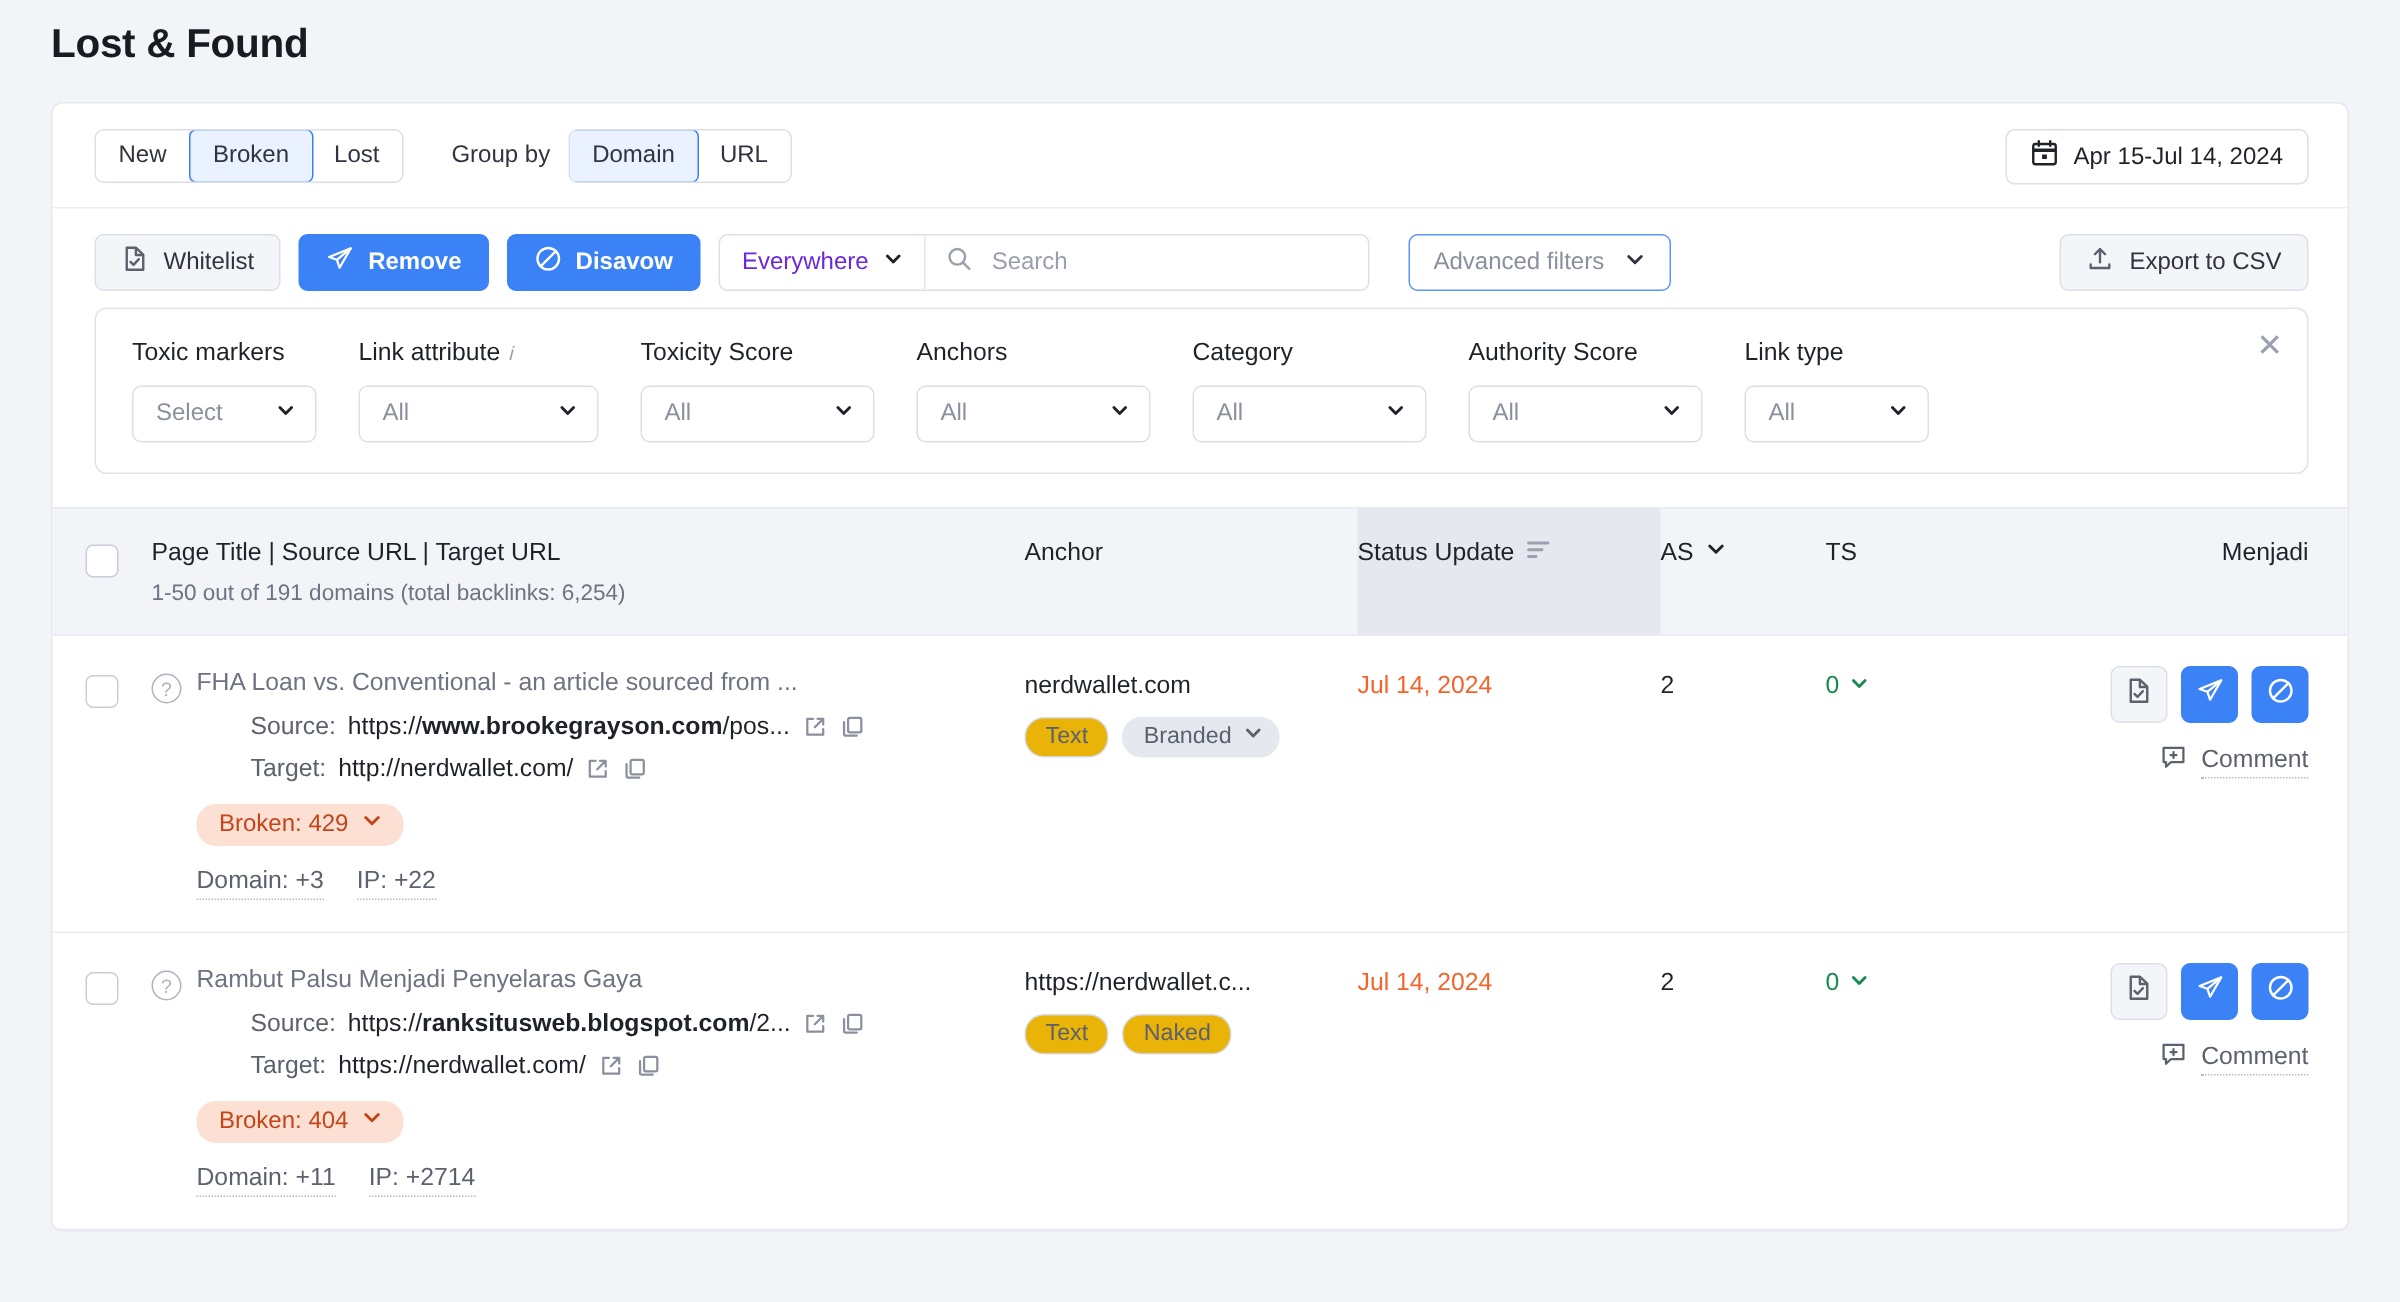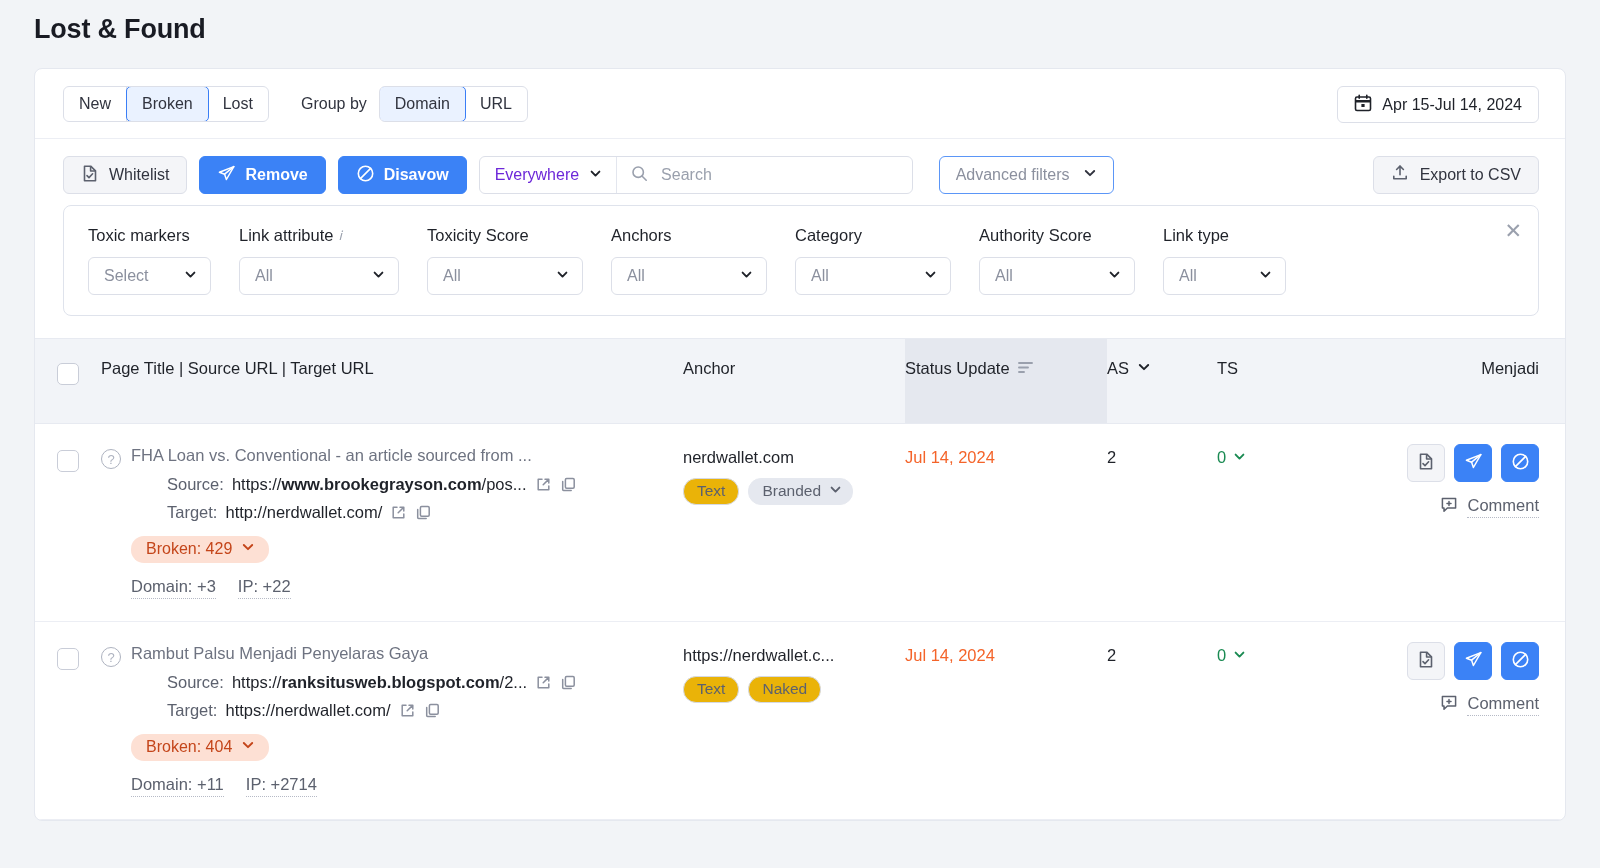--- a/index.html
+++ b/index.html
@@ -569,20 +569,21 @@
     </div>
 
     <div class="table">
 
       <div class="thead">
         <div class="cell-check">
           <div class="chk"></div>
         </div>
         <div class="col-title">
           <div class="hlabel">Page Title | Source URL | Target URL</div>
+          <div class="hsub">1-50 out of 191 domains (total backlinks: 6,254)</div>
         </div>
         <div class="col-anchor">
           <div class="hlabel">Anchor</div>
         </div>
         <div class="col-status">
           <div class="hlabel hinline">
             <span>Status Update</span>
             <span>
               <svg width="16" height="13" viewBox="0 0 16 13" fill="none">
                 <path d="M1 2h13M1 6.5h9M1 11h5" stroke="#9aa0ad" stroke-width="1.9" stroke-linecap="round"></path>

